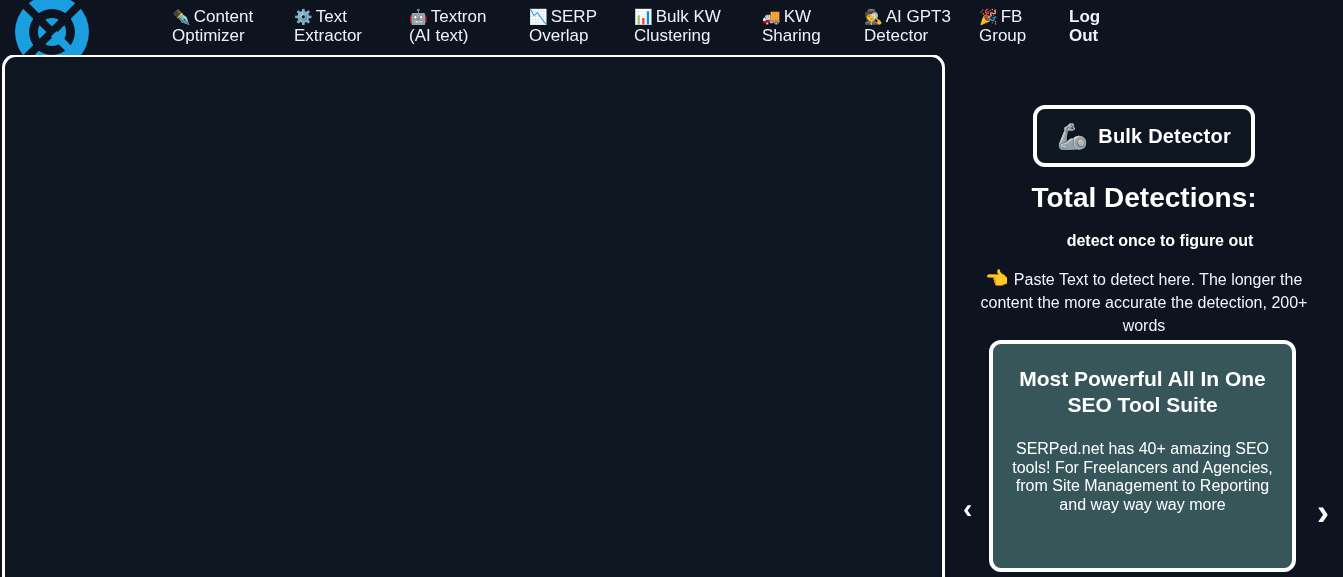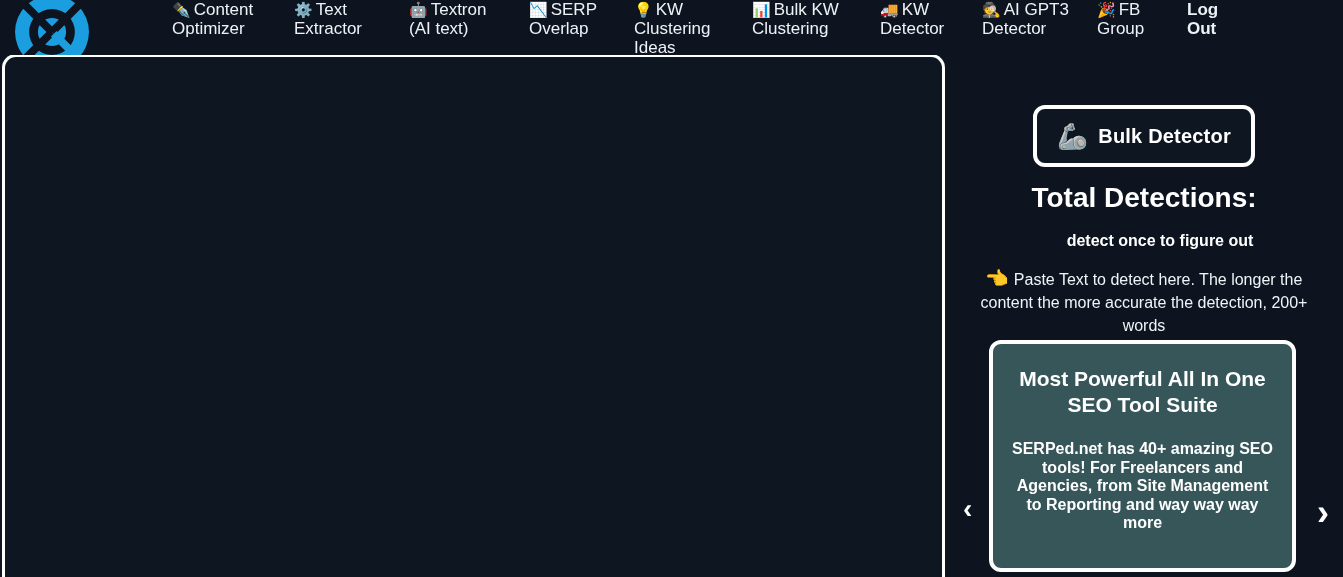--- a/index.html
+++ b/index.html
@@ -44,21 +44,21 @@
     flex: 1;
     padding-top: 0px;
   }
 
   .nav-item {
     color: #eef2f7;
     font-size: 17px;
     line-height: 19px;
     text-align: left;
     cursor: pointer;
-    padding: 0 0 0 0;
+    padding: 7px 0 0 0;
     white-space: normal;
   }
   .nav-item .ico { font-size: 15px; margin-right: 3px; }
 
   .ni-content   { width: 105px; margin-left: 72px; }
   .ni-text      { width: 85px;  margin-left: 17px; }
   .ni-textron   { width: 90px;  margin-left: 30px; }
   .ni-serp      { width: 75px;  margin-left: 30px; }
   .ni-kwclust   { width: 88px;  margin-left: 30px; }
   .ni-bulk      { width: 98px;  margin-left: 30px; }
@@ -168,21 +168,21 @@
   }
   .promo-title {
     font-size: 21px;
     font-weight: bold;
     line-height: 26px;
     color: #ffffff;
   }
   .promo-body {
     margin-top: 22px;
     font-size: 16px;
-    font-weight: bold;
+    font-weight: normal;
     line-height: 18.5px;
     color: #ffffff;
   }
   .promo-link {
     display: block;
     margin-top: 19px;
     font-size: 17px;
     font-weight: bold;
     color: #6fa8d4;
     text-decoration: underline;
@@ -231,30 +231,27 @@
     </div>
 
     <div class="nav-item ni-textron">
       <span class="ico">🤖</span><span>Textron (AI text)</span>
     </div>
 
     <div class="nav-item ni-serp">
       <span class="ico">📉</span><span>SERP Overlap</span>
     </div>
 
-    <div class="nav-item ni-kwclust">
-      <span class="ico">💡</span><span>KW Clustering Ideas</span>
-    </div>
 
     <div class="nav-item ni-bulk">
       <span class="ico">📊</span><span>Bulk KW Clustering</span>
     </div>
 
     <div class="nav-item ni-kwshare">
-      <span class="ico">🚚</span><span>KW Detector</span>
+      <span class="ico">🚚</span><span>KW Sharing</span>
     </div>
 
     <div class="nav-item ni-ai">
       <span class="ico">🕵️</span><span>AI GPT3 Detector</span>
     </div>
 
     <div class="nav-item ni-fb">
       <span class="ico">🎉</span><span>FB Group</span>
     </div>
 

